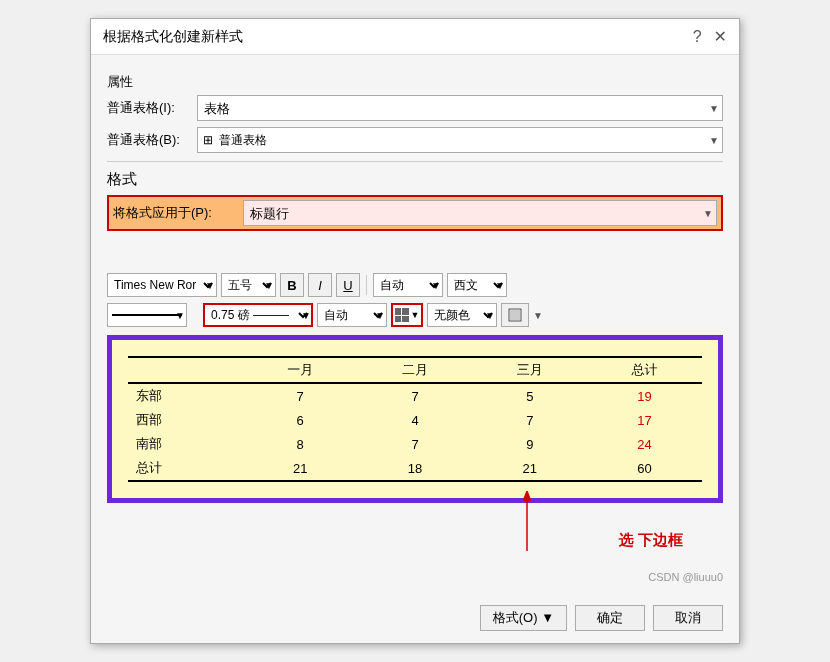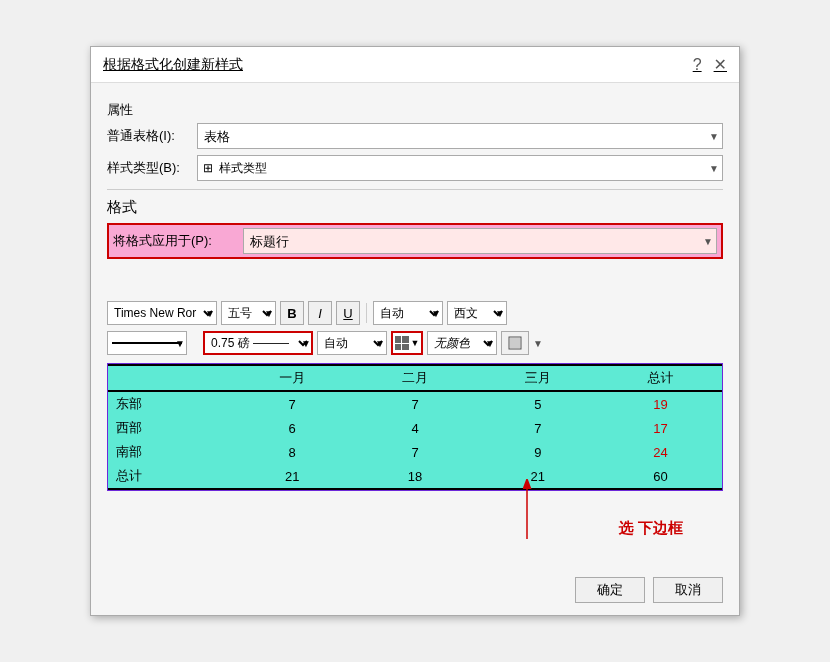--- a/index.html
+++ b/index.html
@@ -18,21 +18,20 @@
       width: 650px;
       box-shadow: 2px 2px 8px rgba(0,0,0,0.3);
     }
     .title-bar {
       background: #fff;
       border-bottom: 1px solid #ddd;
       padding: 8px 12px;
       display: flex;
       align-items: center;
       justify-content: space-between;
-      text-decoration: underline;
     }
     .title-bar-title {
       font-size: 14px;
       color: #000;
     }
     .title-bar-controls {
       display: flex;
       align-items: center;
       gap: 12px;
     }
@@ -103,21 +102,21 @@
       color: #000;
       margin-bottom: 6px;
     }
     
     .apply-format-row {
       display: flex;
       align-items: center;
       margin-bottom: 8px;
       border: 2px solid #cc0000;
       padding: 3px 4px;
-      background: #f9a8d4;
+      background: #fdba74;
     }
     .apply-format-row .form-label {
       width: 110px;
     }
     .apply-format-row .select-wrapper select {
       background: #ffe0e0;
       font-family: Liberation Serif, serif;
     }
     
     .toolbar-row {
@@ -197,24 +196,24 @@
       grid-template-rows: 1fr 1fr;
       width: 14px;
       height: 14px;
       gap: 1px;
     }
     .grid-icon-cell {
       background: #666;
     }
     
     .preview-table-container {
-      border: 1px solid #6d28d9;
-      background: #5eead4;
+      border: 5px solid #6d28d9;
+      background: #fef9c3;
       margin-bottom: 8px;
-      padding: 0;
+      padding: 16px;
     }
     .preview-table {
       width: 100%;
       border-collapse: collapse;
       font-size: 13px;
     }
     .preview-table .header-row th {
       border-top: 2px solid #000;
       border-bottom: 2px solid #000;
       text-align: center;
@@ -246,21 +245,20 @@
       padding: 0 12px;
     }
     .table-first-col {
       text-align: left !important;
     }
     .preview-section {
       position: relative;
     }
     .no-color-select {
       width: 70px;
-      font-style: italic;
     }
     .shading-btn {
       width: 28px;
       height: 24px;
       border: 1px solid #aaa;
       background: #f0f0f0;
       display: flex;
       align-items: center;
       justify-content: center;
     }
@@ -287,27 +285,27 @@
       <span class="form-label">普通表格(I):</span>
       <div class="select-wrapper">
         <select>
           <option>表格</option>
         </select>
         <span class="select-arrow">▼</span>
       </div>
     </div>
 
     <div class="form-row">
-      <span class="form-label">样式类型(B):</span>
+      <span class="form-label">普通表格(B):</span>
       <div class="select-wrapper">
         <select>
           <option></option>
         </select>
         <span style="position:absolute;left:6px;pointer-events:none;font-size:12px;">⊞</span>
-        <span style="position:absolute;left:22px;pointer-events:none;font-size:12px;">样式类型</span>
+        <span style="position:absolute;left:22px;pointer-events:none;font-size:12px;">普通表格</span>
         <span class="select-arrow">▼</span>
       </div>
     </div>
 
     <hr class="divider-line">
 
     <div class="format-section-label">格式</div>
 
     <div class="apply-format-row">
       <span class="form-label" style="width:130px;">将格式应用于(P):</span>
@@ -457,20 +455,22 @@
             <marker id="arrowhead" markerWidth="8" markerHeight="6" refX="0" refY="3" orient="auto">
               <polygon points="0 0, 8 3, 0 6" fill="#cc0000"></polygon>
             </marker>
           </defs>
           <line x1="50" y1="60" x2="50" y2="10" stroke="#cc0000" stroke-width="1.5" marker-end="url(#arrowhead)"></line>
         </svg>
         <div style="position:absolute;right:40px;top:20px;color:#cc0000;font-size:15px;font-weight:bold;">选 下边框</div>
       </div>
     </div>
 
+    <div style="text-align:right;font-size:11px;color:#999;margin-bottom:4px;">CSDN @liuuu0</div>
 
   </div>
 
   <div class="dialog-footer">
+    <button class="footer-btn">格式(O) ▼</button>
     <button class="footer-btn">确定</button>
     <button class="footer-btn">取消</button>
   </div>
 </div>
 
 </body></html>

